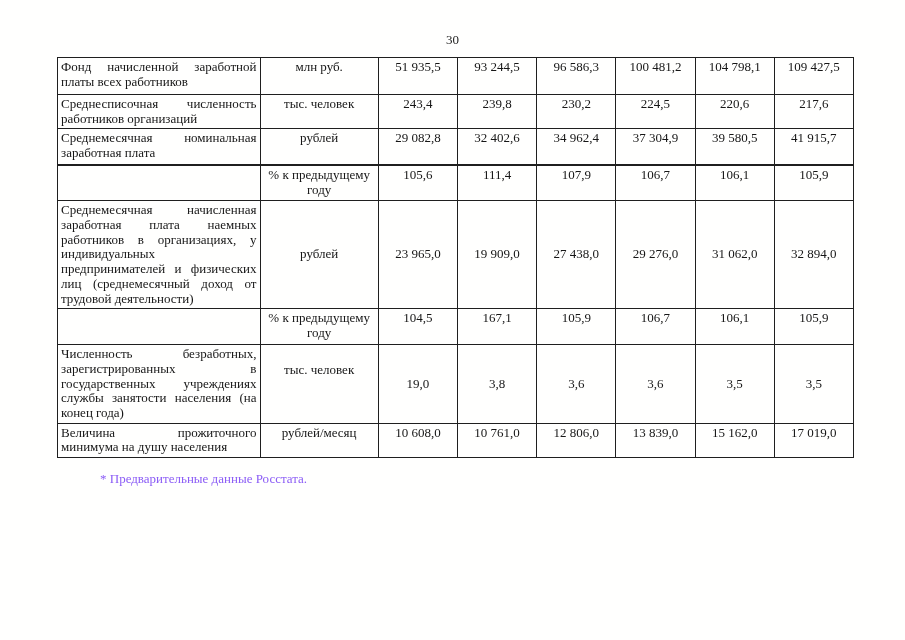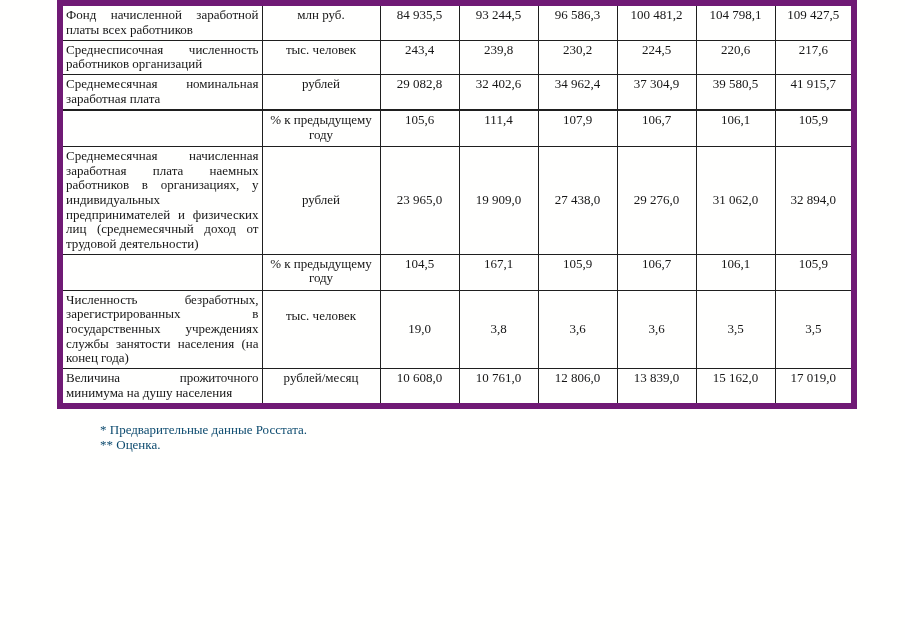--- a/index.html
+++ b/index.html
@@ -21,21 +21,21 @@
     margin-bottom: 9px;
     text-align: center;
     font-size: 13px;
     color: #1c1c1c;
   }
   table.indicators {
     border-collapse: collapse;
     table-layout: fixed;
     margin-left: 57px;
     width: 797px;
-    border: 6px solid #701a75;
+    border: 1px solid #701a75;
   }
   col.col-label { width: 202px; }
   col.col-unit  { width: 118px; }
   col.col-val   { width: 79px; }
   table.indicators td {
     border: 1px solid #1f1f1f;
     font-size: 13px;
     line-height: 1.13;
     padding: 2px 3px 2px 3px;
     vertical-align: top;
@@ -68,50 +68,51 @@
   tbody.rows tr:nth-child(5) td.c-unit,
   tbody.rows tr:nth-child(5) td.c-val { vertical-align: middle; }
   tbody.rows tr:nth-child(7) td.c-val { vertical-align: middle; }
   tbody.rows tr:nth-child(7) td.c-unit { padding-top: 18px; }
   
   tbody.rows tr:nth-child(4) td { border-top-width: 2px; }
   .footnotes {
     margin: 13px 57px 0 57px;
     font-size: 13px;
     line-height: 15.4px;
-    color: #0c4a6e;
+    color: #8b5cf6;
   }
   .footnotes p {
     margin: 0;
     text-indent: 43px;
     text-align: justify;
   }
 </style>
 </head>
 <body>
 
 <div class="page">
 
+  <div class="page-number">30</div>
 
   <table class="indicators">
     <colgroup>
       <col class="col-label">
       <col class="col-unit">
       <col class="col-val">
         <col class="col-val">
         <col class="col-val">
       <col class="col-val">
         <col class="col-val">
         <col class="col-val">
     </colgroup>
     <tbody class="rows">
         <tr>
           <td class="c-label">Фонд начисленной заработной платы всех работников</td>
           <td class="c-unit">млн руб.</td>
-          <td class="c-val">84 935,5</td>
+          <td class="c-val">51 935,5</td>
           <td class="c-val">93 244,5</td>
           <td class="c-val">96 586,3</td>
           <td class="c-val">100 481,2</td>
           <td class="c-val">104 798,1</td>
           <td class="c-val">109 427,5</td>
         </tr>
         <tr>
           <td class="c-label">Среднесписочная численность работников организаций</td>
           <td class="c-unit">тыс. человек</td>
           <td class="c-val">243,4</td>
@@ -179,16 +180,15 @@
           <td class="c-val">12 806,0</td>
           <td class="c-val">13 839,0</td>
           <td class="c-val">15 162,0</td>
           <td class="c-val">17 019,0</td>
         </tr>
       </tbody>
   </table>
 
   <div class="footnotes">
       <p>* Предварительные данные Росстата.</p>
-      <p>** Оценка.</p>
     </div>
 
 </div>
 
 </body></html>

